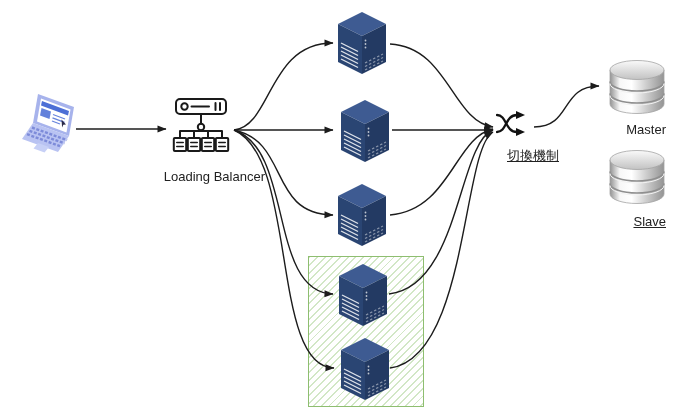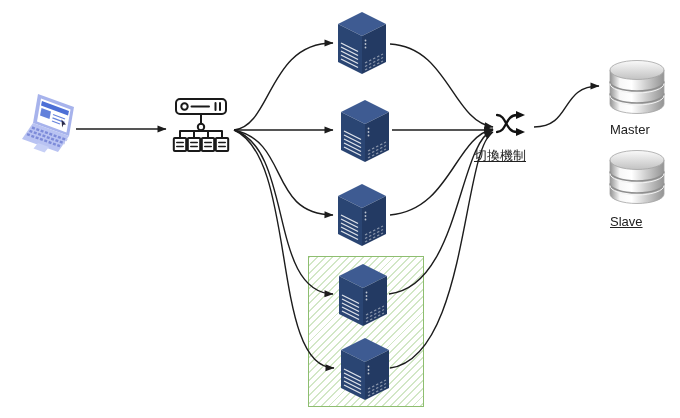--- a/index.html
+++ b/index.html
@@ -18,21 +18,21 @@
   .green-box{
     position:absolute; left:308px; top:256px; width:114px; height:149px;
     border:1.5px solid var(--green-border); z-index:1;
     background-image:repeating-linear-gradient(135deg,
       var(--green-hatch) 0, var(--green-hatch) 1.4px,
       rgba(0,0,0,0) 1.4px, rgba(0,0,0,0) 5.4px);
   }
   svg.connectors{position:absolute; left:0; top:0; z-index:2;}
   .icon{position:absolute; z-index:3;}
   .node-label{
-    position:absolute; z-index:4; text-align:left; color:var(--label-color);
+    position:absolute; z-index:4; text-align:right; color:var(--label-color);
     font-size:13px; line-height:15px; white-space:nowrap;
   }
   .defs-hidden{position:absolute; width:0; height:0; overflow:hidden;}
 </style>
 </head>
 <body>
 
 <div class="canvas">
 
   <svg class="defs-hidden" aria-hidden="true">
@@ -183,17 +183,18 @@
     </svg>
   </div>
 
   <div class="icon" style="left:608px; top:60px;"><svg width="58" height="56">
         <use href="#database-shape"></use>
       </svg></div>
   <div class="icon" style="left:608px; top:150px;"><svg width="58" height="56">
         <use href="#database-shape"></use>
       </svg></div>
 
+  <div class="node-label" style="left:140px; top:169px; width:125px;">Loading Balancer</div>
   <div class="node-label" style="left:474px; top:148px; width:85px;text-decoration:underline;">切換機制</div>
   <div class="node-label" style="left:610px; top:122px; width:56px;">Master</div>
   <div class="node-label" style="left:610px; top:214px; width:56px;text-decoration:underline;">Slave</div>
 
 </div>
 
 </body></html>

